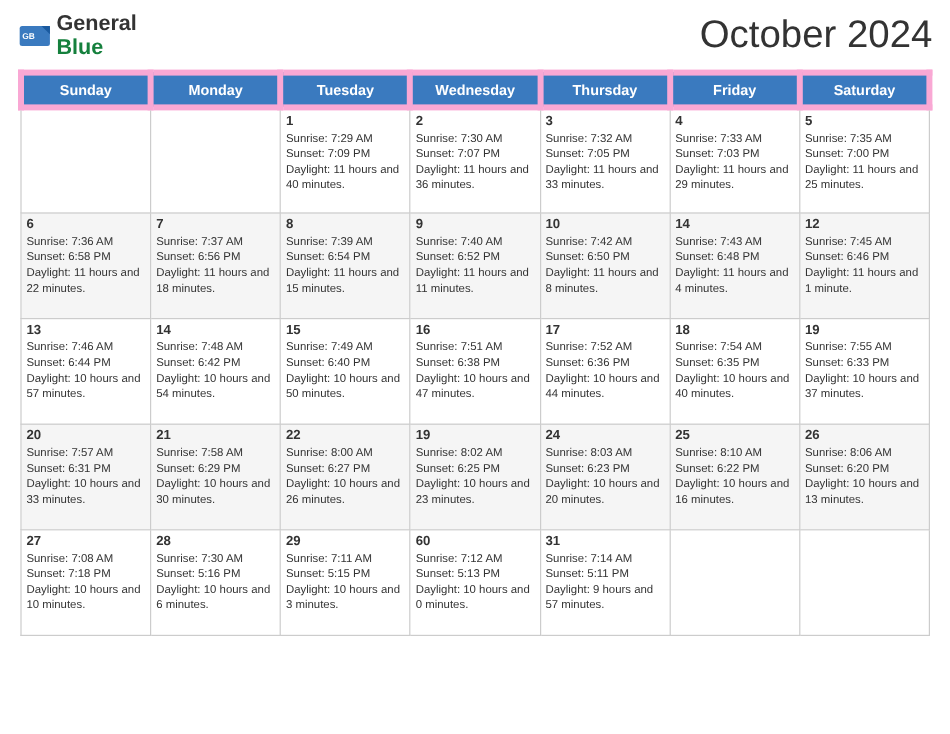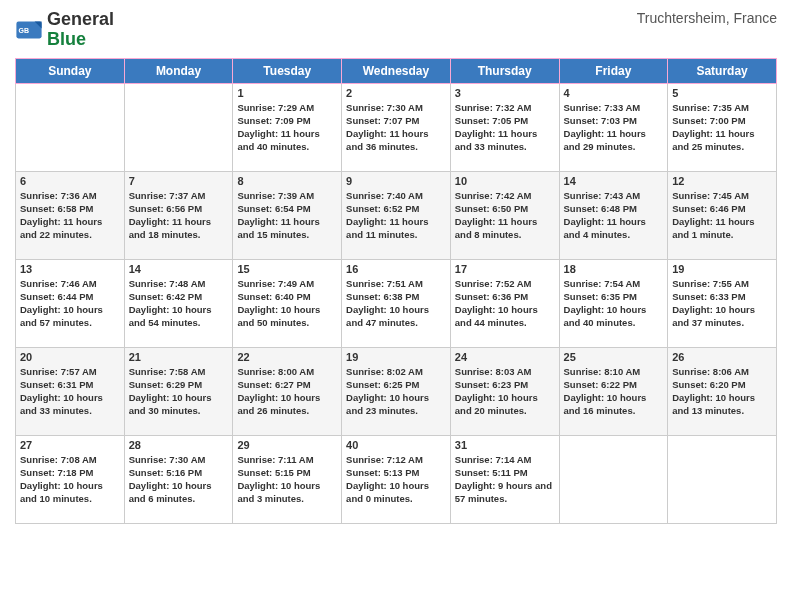--- a/index.html
+++ b/index.html
@@ -57,21 +57,21 @@
       width: 100%;
       table-layout: fixed;
     }
     .calendar th {
       background: #3a7abf;
       color: #fff;
       text-align: center;
       padding: 5px 3px;
       font-size: 12px;
       font-weight: bold;
-      border: 1px solid #f9a8d4;
+      border: 5px solid #f9a8d4;
     }
     .calendar td {
       border: 1px solid #ccc;
       vertical-align: top;
       padding: 3px 4px;
       font-size: 9.5px;
       color: #333;
       height: 88px;
       background: #fff;
     }
@@ -82,41 +82,40 @@
       font-weight: bold;
       font-size: 11px;
       display: block;
       margin-bottom: 2px;
     }
     .empty {
       background: #f9f9f9;
     }
     .day-info {
       line-height: 1.4;
-      font-weight: bold;
     }
   </style>
 </head>
 <body>
 
 <div class="page">
   <div class="header">
     <div class="logo">
       <svg class="logo-icon" viewBox="0 0 40 40">
         <rect x="2" y="8" width="36" height="24" rx="3" fill="#3a7abf"></rect>
         <polygon points="28,8 38,8 38,18" fill="#1a5a9f"></polygon>
         <text x="5" y="24" font-size="10" font-weight="bold" fill="white" font-family="Arial">GB</text>
       </svg>
       <div class="logo-text">
         <div>General</div>
         <div style="color:#15803d">Blue</div>
       </div>
     </div>
     <div class="title-block">
-      <div class="location">Truchtersheim, France</div>
+      <div class="month-title">October 2024</div>
     </div>
   </div>
 
   <table class="calendar">
     <thead>
       <tr>
         <th>Sunday</th>
         <th>Monday</th>
         <th>Tuesday</th>
         <th>Wednesday</th>
@@ -363,21 +362,21 @@
           </td>
           <td>
             <span class="day-number">29</span>
             <div class="day-info">
               <div>Sunrise: 7:11 AM</div>
               <div>Sunset: 5:15 PM</div>
               <div>Daylight: 10 hours and 3 minutes.</div>
             </div>
           </td>
           <td>
-            <span class="day-number">40</span>
+            <span class="day-number">60</span>
             <div class="day-info">
               <div>Sunrise: 7:12 AM</div>
               <div>Sunset: 5:13 PM</div>
               <div>Daylight: 10 hours and 0 minutes.</div>
             </div>
           </td>
           <td>
             <span class="day-number">31</span>
             <div class="day-info">
               <div>Sunrise: 7:14 AM</div>

